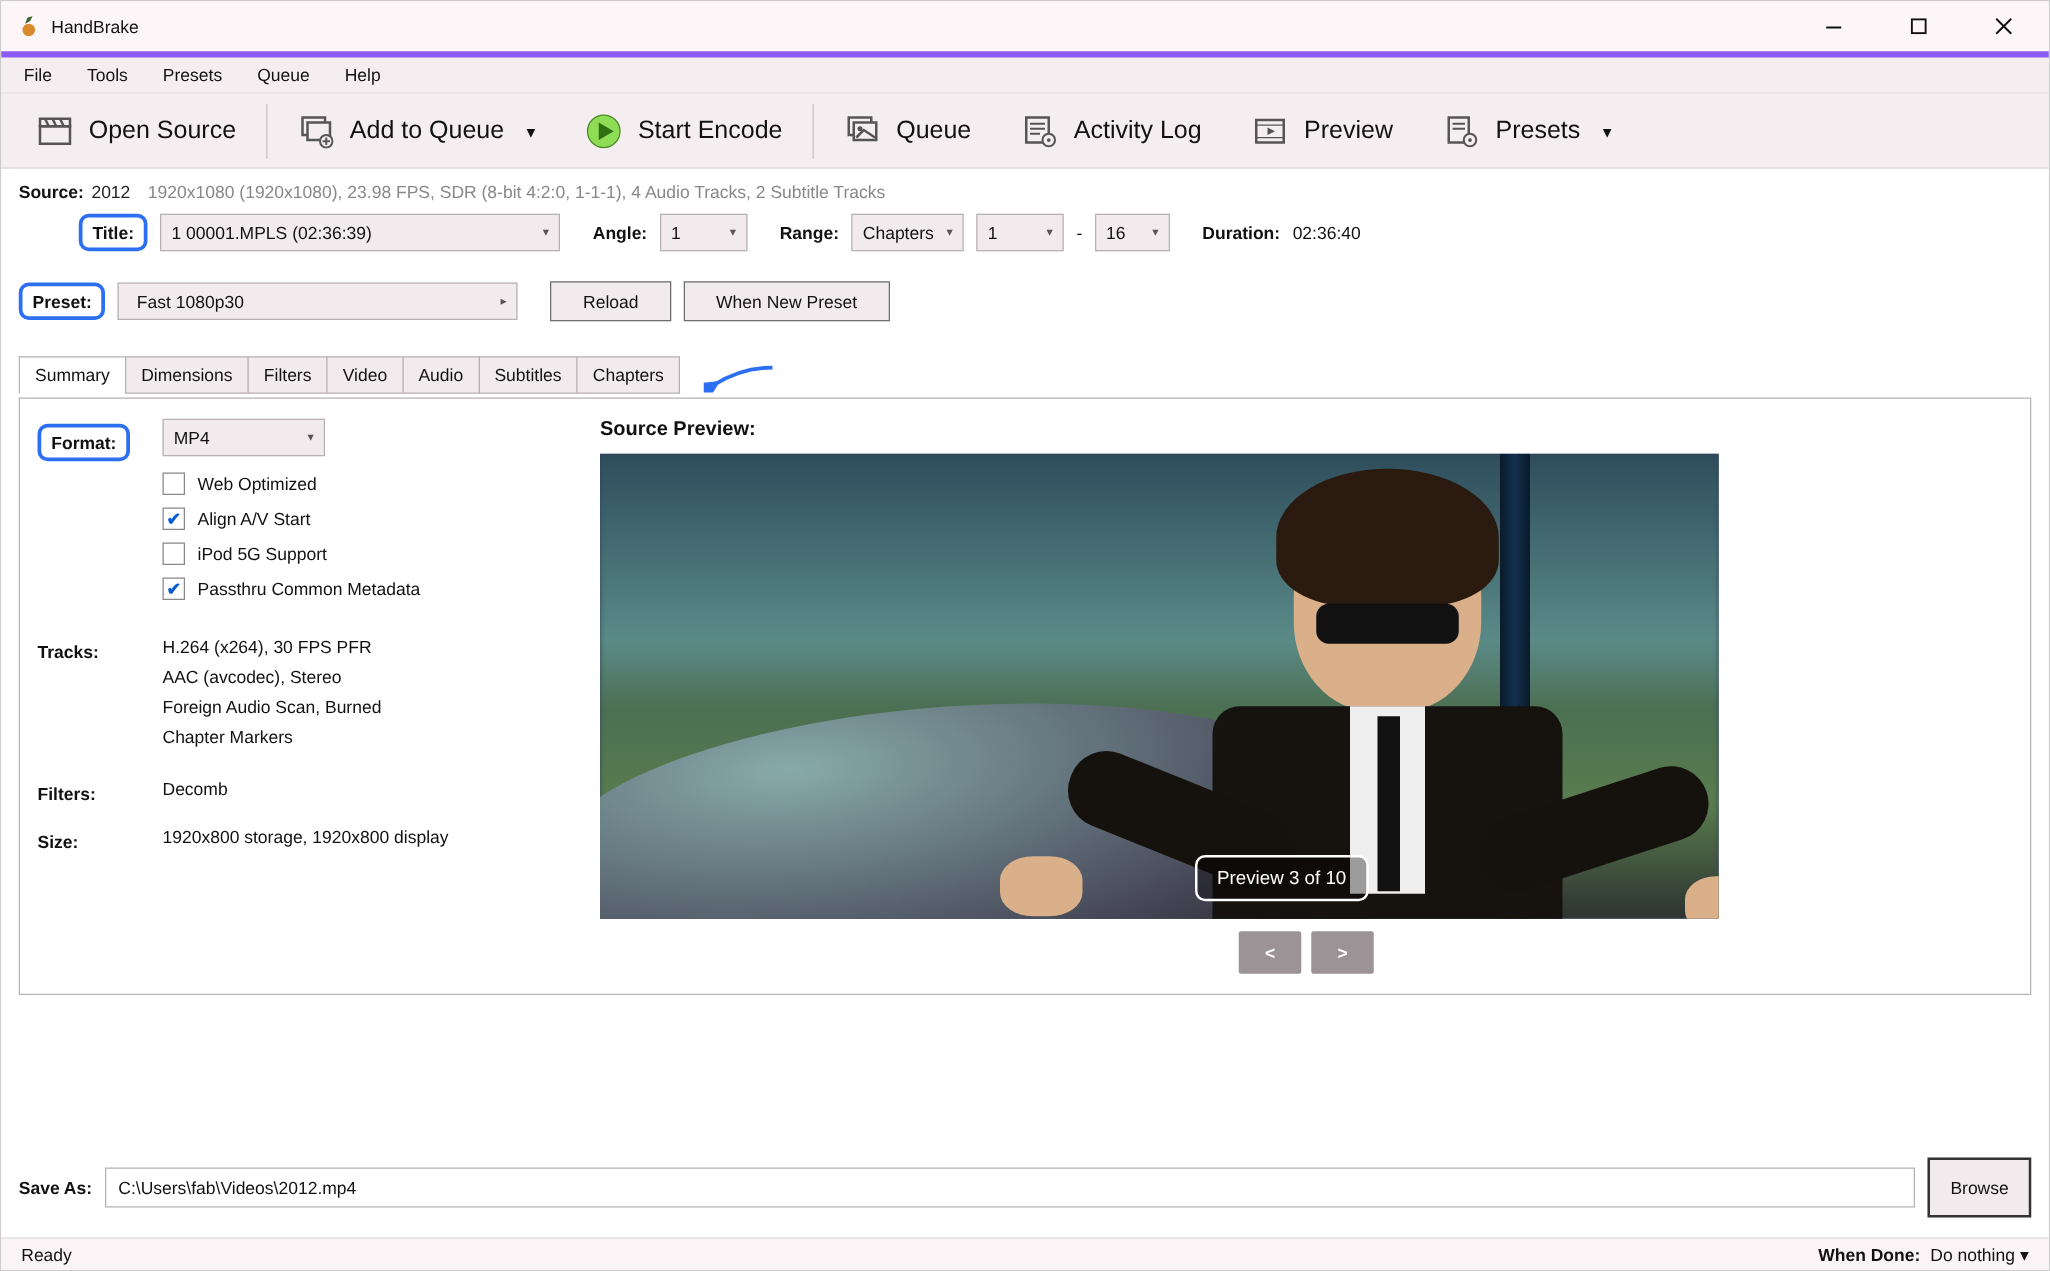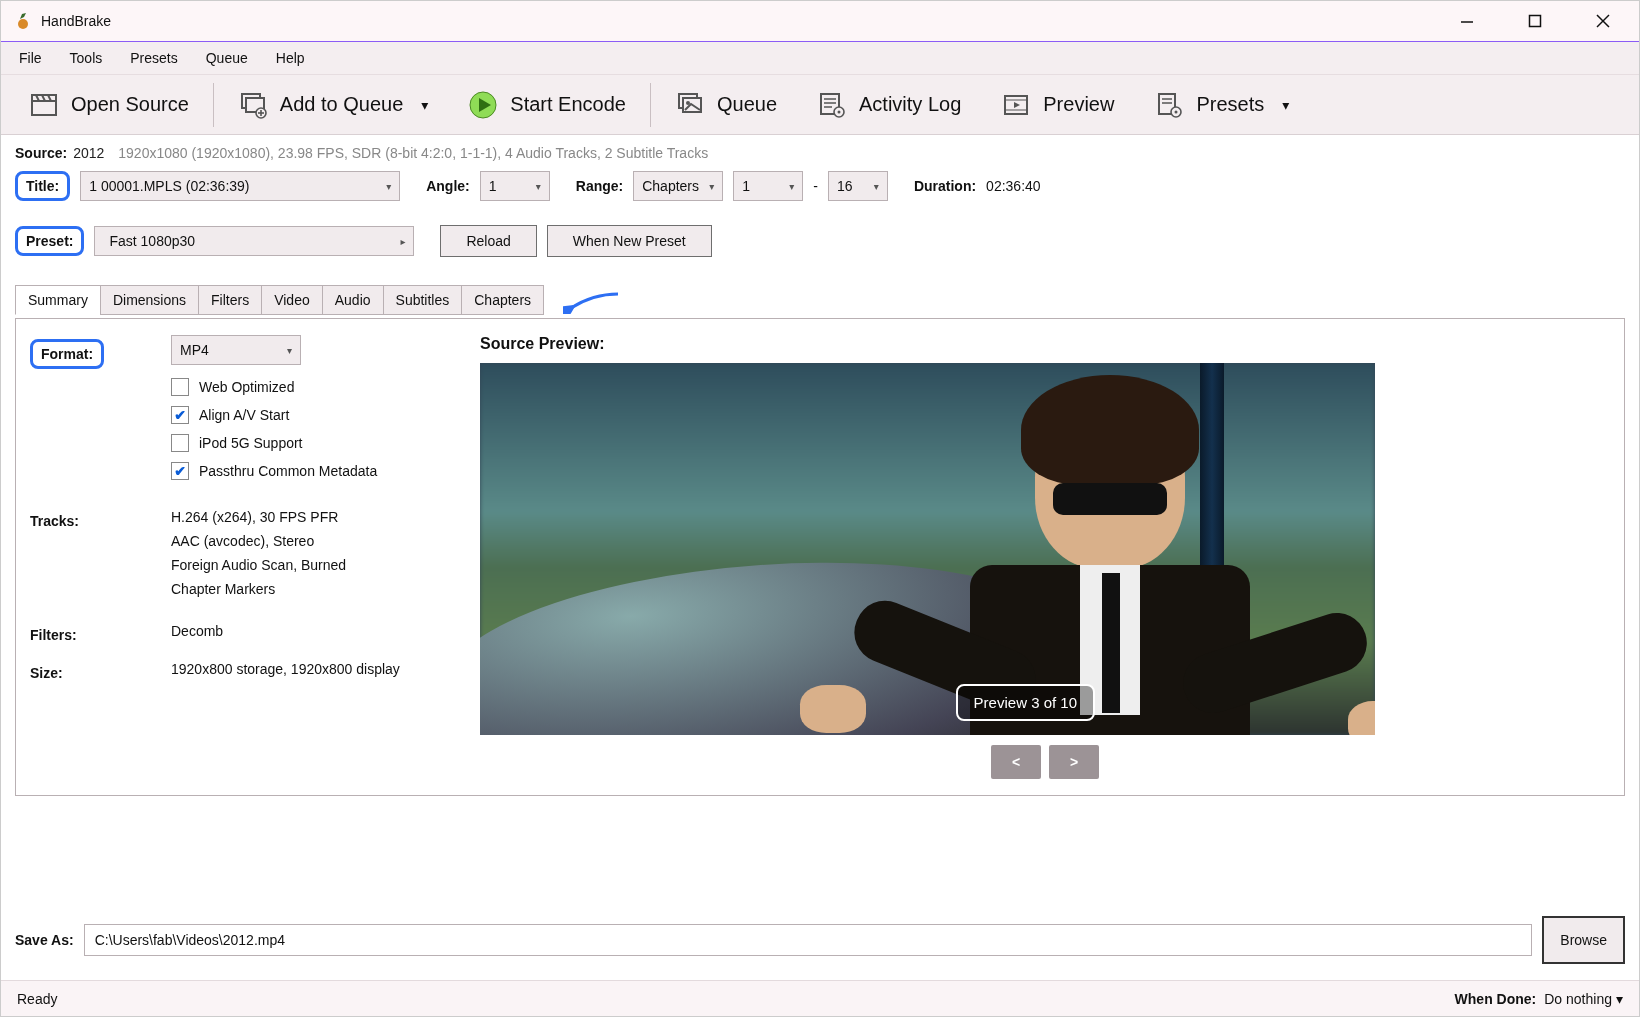--- a/index.html
+++ b/index.html
@@ -5,21 +5,21 @@
 html,body{margin:0;padding:0;font-family:"Segoe UI",Arial,sans-serif;font-size:14px;color:#111;background:#fdf6f8;}
 *{box-sizing:border-box;}
 .window{width:1640px;height:1017px;background:#fdf6f8;display:flex;flex-direction:column;border:1px solid #ccc;}
 
 .titlebar{display:flex;align-items:center;height:40px;padding:0 12px;background:#fdf6f8;}
 .titlebar-icon{width:20px;height:20px;margin-right:8px;display:flex;align-items:center;justify-content:center;}
 .title-text{font-size:14px;}
 .window-controls{margin-left:auto;display:flex;align-items:center;gap:36px;padding-right:8px;}
 .win-ctl{width:32px;height:32px;display:flex;align-items:center;justify-content:center;}
 
-.menubar{display:flex;align-items:center;height:34px;padding:0 4px;background:#f4eef0;border-top:1px solid #8b5cf6;border-bottom:1px solid #e6dde0;}
+.menubar{display:flex;align-items:center;height:34px;padding:0 4px;background:#f4eef0;border-top:5px solid #8b5cf6;border-bottom:1px solid #e6dde0;}
 .menuitem{padding:6px 14px;}
 
 .toolbar{display:flex;align-items:center;height:60px;background:#f4eef0;border-bottom:1px solid #d9d0d3;padding:0 8px;}
 .tool-group{display:flex;align-items:center;padding:0 10px;height:100%;}
 .divider{width:1px;height:44px;background:#c9bfc2;margin:0 4px;}
 .tool-btn{display:flex;align-items:center;gap:12px;padding:6px 10px;}
 .tool-icon{width:30px;height:30px;display:flex;align-items:center;justify-content:center;color:#555;}
 .tool-icon svg{width:28px;height:28px;}
 .tool-label{font-size:20px;}
 .dropdown-caret{margin-left:6px;}
@@ -41,21 +41,21 @@
 .space{width:26px;}
 
 .tab-panel{border:1px solid #b9b0b3;margin-top:4px;}
 .tabs{display:flex;margin-bottom:-1px;}
 .tab{border:1px solid #b9b0b3;background:#f1ebed;padding:6px 12px;margin-right:-1px;}
 .tab.active{background:#fff;border-bottom:1px solid #fff;}
 .arrow-anno{color:#2d6ff3;margin-left:20px;display:flex;align-items:center;}
 
 .panel-body{display:flex;padding:16px 14px;gap:30px;}
 .left-col{width:420px;}
-.form-row{display:flex;align-items:flex-start;margin-bottom:10px;gap:41px;}
+.form-row{display:flex;align-items:flex-start;margin-bottom:10px;}
 .form-label{width:100px;font-weight:700;padding-top:4px;}
 .form-ctl{flex:1;}
 .checkline{display:flex;align-items:center;height:28px;}
 .checkbox{width:18px;height:18px;border:1px solid #888;margin-right:10px;display:flex;align-items:center;justify-content:center;color:#0a5cd6;font-weight:bold;}
 .trackline{margin-bottom:8px;}
 .right-col{flex:1;}
 .preview-title{font-weight:700;margin-bottom:10px;font-size:16px;}
 .preview-frame{width:895px;height:372px;position:relative;overflow:hidden;background:#345;}
 .sky{position:absolute;inset:0;background:linear-gradient(180deg,#2e4d5c 0%,#5a8a88 40%,#4c6f52 55%,#5a7c4f 75%,#2d3330 100%);filter:blur(2px);}
 .car-hood{position:absolute;bottom:-40px;left:-40px;width:650px;height:210px;background:radial-gradient(ellipse at 30% 20%,#8aa 0%,#445 70%,#222 100%);border-radius:50% 50% 0 0;transform:rotate(-4deg);}
@@ -72,21 +72,21 @@
 .arm-r{position:absolute;top:68px;right:-120px;width:190px;height:60px;background:#15120d;border-radius:30px;transform:rotate(-18deg);}
 .hand-r{position:absolute;top:136px;right:-160px;width:62px;height:46px;background:#d9b08a;border-radius:40%;}
 .preview-overlay{position:absolute;bottom:14px;right:280px;border:2px solid #fff;border-radius:8px;background:rgba(0,0,0,.35);color:#fff;padding:8px 16px;font-size:15px;}
 .preview-nav{display:flex;gap:8px;justify-content:center;margin-top:10px;}
 .nav-btn{width:50px;height:34px;background:#9c9396;color:#fff;display:flex;align-items:center;justify-content:center;font-weight:bold;border-radius:2px;}
 
 .save-row{display:flex;align-items:center;background:#fff;padding:10px 14px 16px;gap:10px;}
 .text-input{flex:1;height:32px;border:1px solid #b9b0b3;display:flex;align-items:center;padding:0 10px;background:#fff;}
 .browse-btn{border:2px solid #333;background:#f1ebed;height:48px;display:flex;align-items:center;padding:0 16px;font-weight:400;}
 
-.statusbar{display:flex;align-items:center;height:36px;border-top:1px solid #e3dadd;background:#faf4f6;padding:0 16px;}
+.statusbar{display:flex;align-items:center;height:26px;border-top:1px solid #e3dadd;background:#faf4f6;padding:0 16px;}
 .status-left{flex:1;}
 .status-right{display:flex;align-items:center;}
 .status-dd{margin-left:8px;display:flex;align-items:center;}
 </style>
 </head>
 <body>
 
 <div class="window">
 
   <div class="titlebar">
@@ -227,21 +227,21 @@
   </div>
 
   <div class="main">
 
     <div class="row">
       <span class="bold">Source:</span>
       <span class="source-name">2012</span>
       <span class="source-detail">1920x1080 (1920x1080), 23.98 FPS, SDR (8-bit 4:2:0, 1-1-1), 4 Audio Tracks, 2 Subtitle Tracks</span>
     </div>
 
-    <div class="row" style="gap:0;">
+    <div class="row" style="gap:0;margin-left:48px;">
       <span class="highlight-box bold">Title:</span>
       <span style="width:10px"></span>
       <div class="sel big">
         <span>1 00001.MPLS (02:36:39)</span>
           <span class="caret">▾</span>
       </div>
       <span class="space"></span>
       <span class="bold lbl">Angle:</span>
       <div class="sel" style="width:70px">
         <span>1</span>

